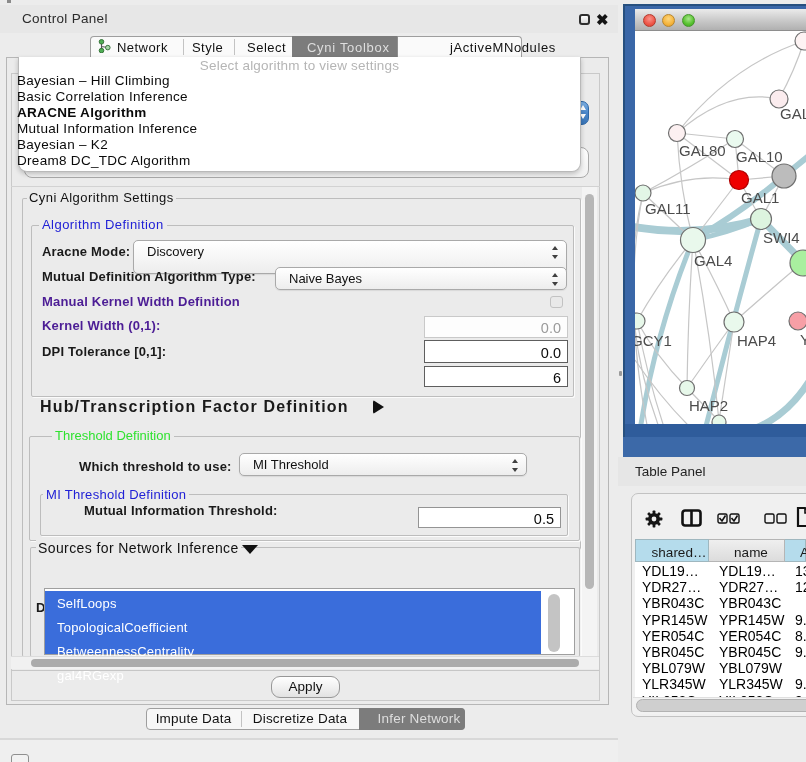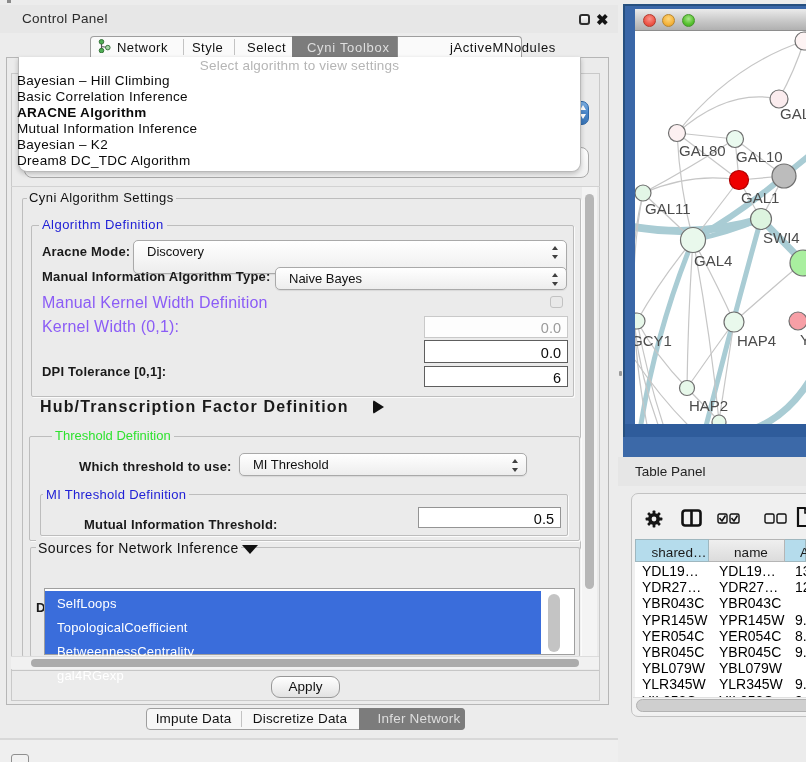--- a/index.html
+++ b/index.html
@@ -1,20 +1,20 @@
 <!DOCTYPE html>
 <html><head>
 <meta charset="utf-8">
 <style>
 html,body{margin:0;padding:0;}
 body{width:806px;height:762px;overflow:hidden;font-family:"Liberation Sans",sans-serif;background:#ececec;}
 #page{position:relative;width:806px;height:762px;overflow:hidden;}
 .abs{position:absolute;}
 .blbl{font-size:13px;font-weight:bold;color:#1a1a1a;letter-spacing:0.2px;}
-.glbl{font-size:16px;font-weight:normal;color:#8b5cf6;letter-spacing:0.2px;}
+.glbl{font-size:13px;font-weight:bold;color:#4c1d95;letter-spacing:0.2px;}
 .combo{position:absolute;border:1px solid #a9a9a9;border-radius:5px;background:linear-gradient(#ffffff,#f7f7f7 45%,#ededed);box-shadow:0 1px 1px rgba(0,0,0,0.08);}
 .combo .ctext{position:absolute;left:13px;top:3px;font-size:13px;color:#111;}
 .spin{position:absolute;right:7px;top:4px;width:7px;height:15px;}
 .spin:before{content:"";position:absolute;top:1px;left:0;border-left:3.5px solid transparent;border-right:3.5px solid transparent;border-bottom:4.5px solid #3f3f3f;}
 .spin:after{content:"";position:absolute;bottom:1px;left:0;border-left:3.5px solid transparent;border-right:3.5px solid transparent;border-top:4.5px solid #3f3f3f;}
 .field{position:absolute;background:#fff;border:1px solid #5e5e5e;font-size:14.5px;color:#0a0a0a;text-align:right;padding:3px 6px 0 0;box-sizing:border-box;}
 .groupbox{position:absolute;border:1px solid #bdbdbd;border-radius:2px;box-shadow:inset 0 0 0 0 #fff,1px 1px 0 rgba(255,255,255,0.8);}
 </style>
 </head>
 <body>
@@ -62,52 +62,52 @@
 
 <div class="groupbox" style="left:31px;top:225px;width:541px;height:170px;"></div>
 <div class="abs" style="left:39px;top:217px;background:#ebebeb;padding:0 3px;font-size:13px;letter-spacing:0.45px;color:#2121d6;">Algorithm Definition</div>
 
 <div class="abs blbl" style="left:42px;top:244px;">Aracne Mode:</div>
 <div class="combo" style="left:133px;top:240px;width:434px;height:34px;box-sizing:border-box;text-align:right;">
       <span class="ctext">Discovery</span>
       <span class="spin"></span>
     </div>
 
-<div class="abs blbl" style="left:42px;top:269px;">Manual Information Algorithm Type:</div>
+<div class="abs blbl" style="left:42px;top:269px;">Mutual Definition Algorithm Type:</div>
 <div class="combo" style="left:275px;top:267px;width:292px;height:23px;box-sizing:border-box;">
       <span class="ctext">Naive Bayes</span>
       <span class="spin"></span>
     </div>
 
 <div class="abs glbl" style="left:42px;top:294px;">Manual Kernel Width Definition</div>
 <div class="abs" style="left:550px;top:296px;width:11px;height:10px;border:1px solid #c2c2c2;border-radius:3px;background:#e9e9e9;"></div>
 
 <div class="abs glbl" style="left:42px;top:318px;">Kernel Width (0,1):</div>
 <div class="field" style="left:424px;top:316px;width:144px;height:22px;background:#fdfdfd;border:1px solid #c9c9c9;color:#9b9b9b;">0.0</div>
 
-<div class="abs blbl" style="left:42px;top:364px;">DPI Tolerance [0,1]:</div>
+<div class="abs blbl" style="left:42px;top:344px;">DPI Tolerance [0,1]:</div>
 <div class="field" style="left:424px;top:340px;width:144px;height:23px;padding-top:4px;">0.0</div>
 
 <div class="field" style="left:424px;top:366px;width:144px;height:21px;">6</div>
 
 <div class="abs" style="left:40px;top:398px;font-size:16px;font-weight:bold;letter-spacing:1.15px;color:#1a1a1a;">Hub/Transcription Factor Definition</div>
 <div class="abs" style="left:373px;top:400px;width:0;height:0;border-top:7px solid transparent;border-bottom:7px solid transparent;border-left:11px solid #111;border-radius:2px;"></div>
 
 <div class="groupbox" style="left:29px;top:436px;width:549px;height:103px;"></div>
 <div class="abs" style="left:52px;top:428px;background:#ebebeb;padding:0 3px;font-size:13px;letter-spacing:0;color:#30e230;">Threshold Definition</div>
 
 <div class="abs blbl" style="left:79px;top:459px;">Which threshold to use:</div>
 <div class="combo" style="left:239px;top:453px;width:288px;height:23px;box-sizing:border-box;">
       <span class="ctext">MI Threshold</span>
       <span class="spin"></span>
     </div>
 
 <div class="groupbox" style="left:40px;top:494px;width:526px;height:40px;"></div>
 <div class="abs" style="left:43px;top:487px;background:#ebebeb;padding:0 3px;font-size:13px;letter-spacing:0.3px;color:#2121d6;">MI Threshold Definition</div>
-<div class="abs blbl" style="left:46px;top:517px;padding-left:38px;">Mutual Information Threshold:</div>
+<div class="abs blbl" style="left:46px;top:503px;padding-left:38px;">Mutual Information Threshold:</div>
 <div class="field" style="left:418px;top:507px;width:143px;height:21px;border:1px solid #949494;padding-left:30px;">0.5</div>
 
 <div class="groupbox" style="left:30px;top:547px;width:548px;height:109px;border-bottom:0;"></div>
 <div class="abs" style="left:36px;top:540px;background:#ebebeb;padding:0 2px;font-size:14px;letter-spacing:0.4px;color:#111;">Sources for Network Inference</div>
 <div class="abs" style="left:242px;top:545px;width:0;height:0;border-left:8px solid transparent;border-right:8px solid transparent;border-top:9px solid #111;"></div>
 <div class="abs blbl" style="left:36px;top:600px;">Data Attributes</div>
 
 <div class="abs" style="left:44px;top:588px;width:531px;height:67px;background:#fff;border:1px solid #9f9f9f;box-sizing:border-box;"></div>
 <div class="abs" style="left:45px;top:591px;width:496px;height:63px;background:#3a6ddb;"></div>
 <div class="abs" style="left:57px;top:592px;font-size:13px;letter-spacing:0.2px;color:#fff;line-height:24px;">SelfLoops<br>TopologicalCoefficient<br>BetweennessCentrality<br>gal4RGexp</div>

